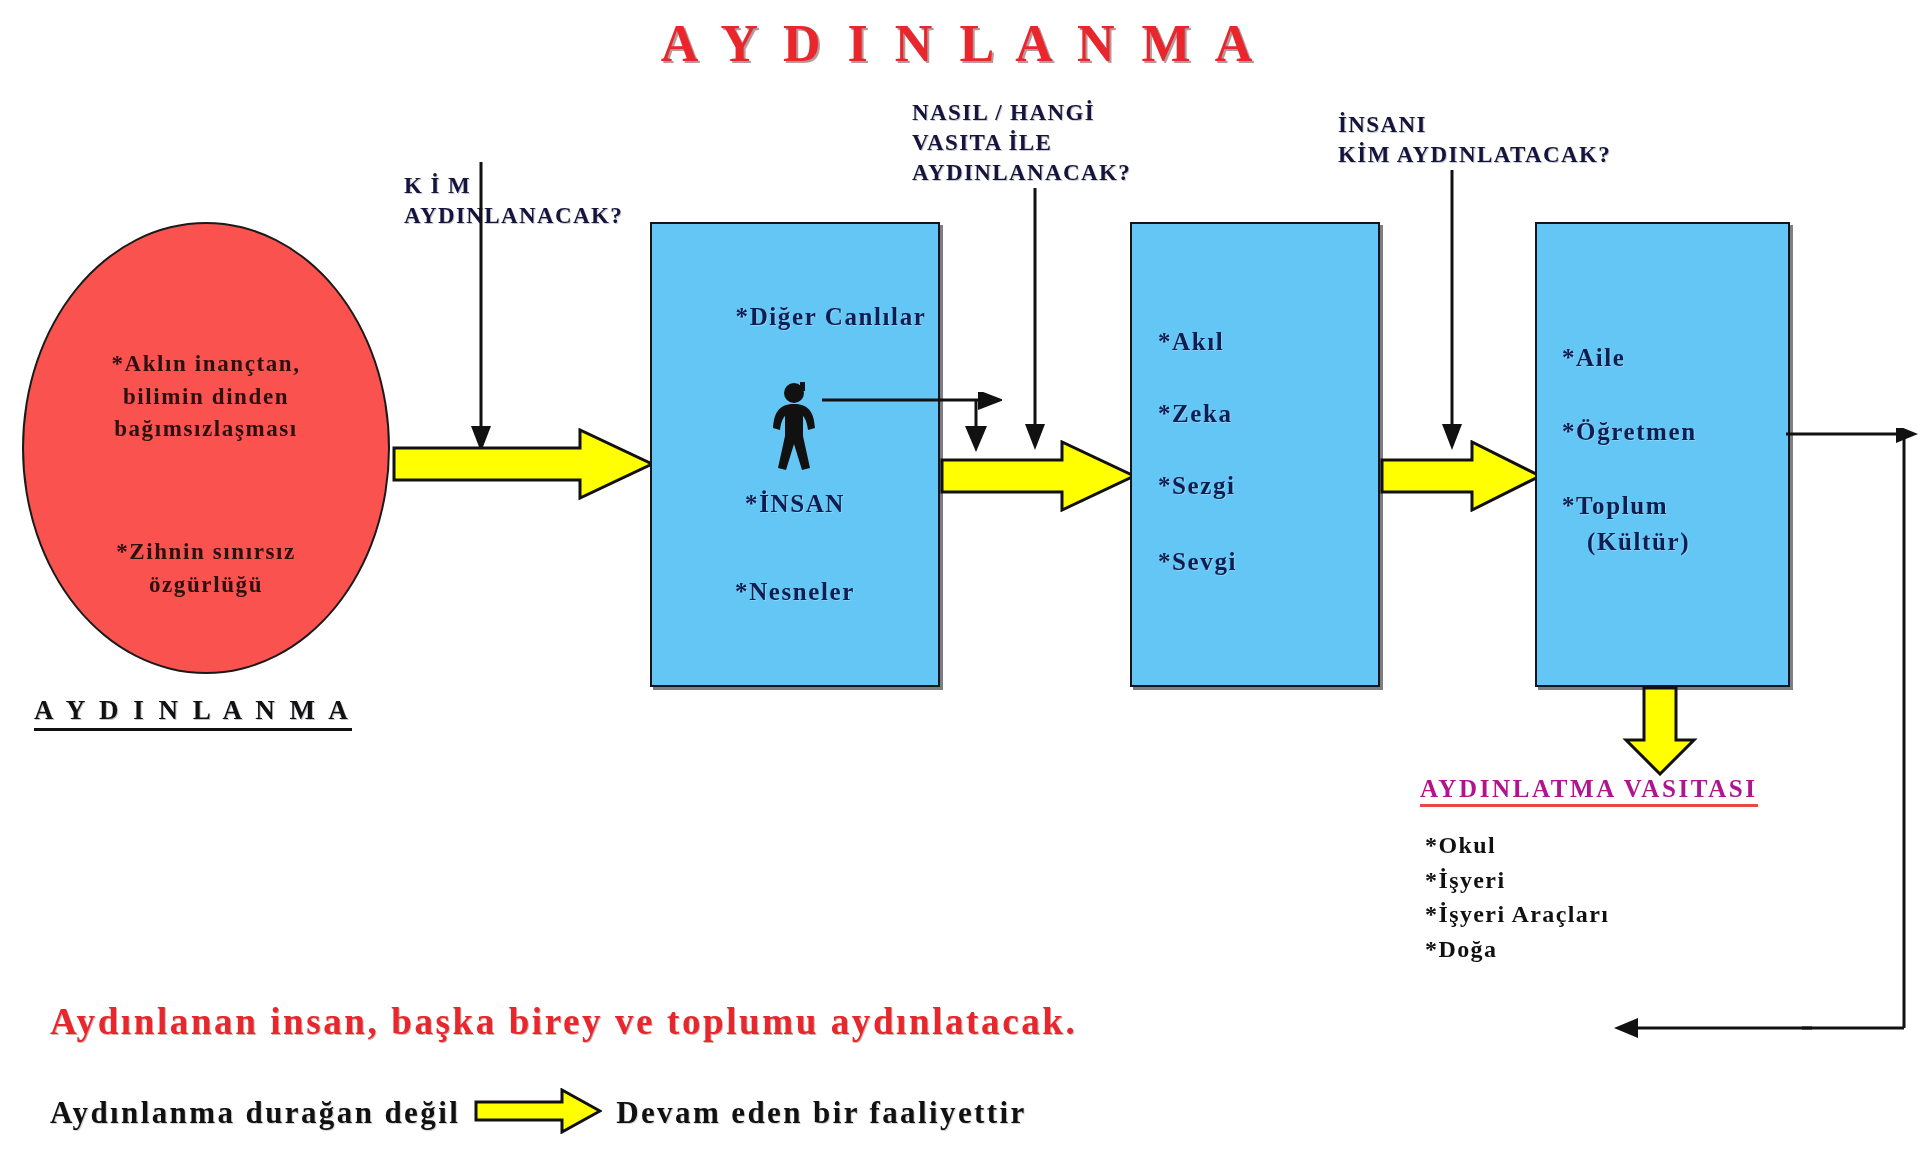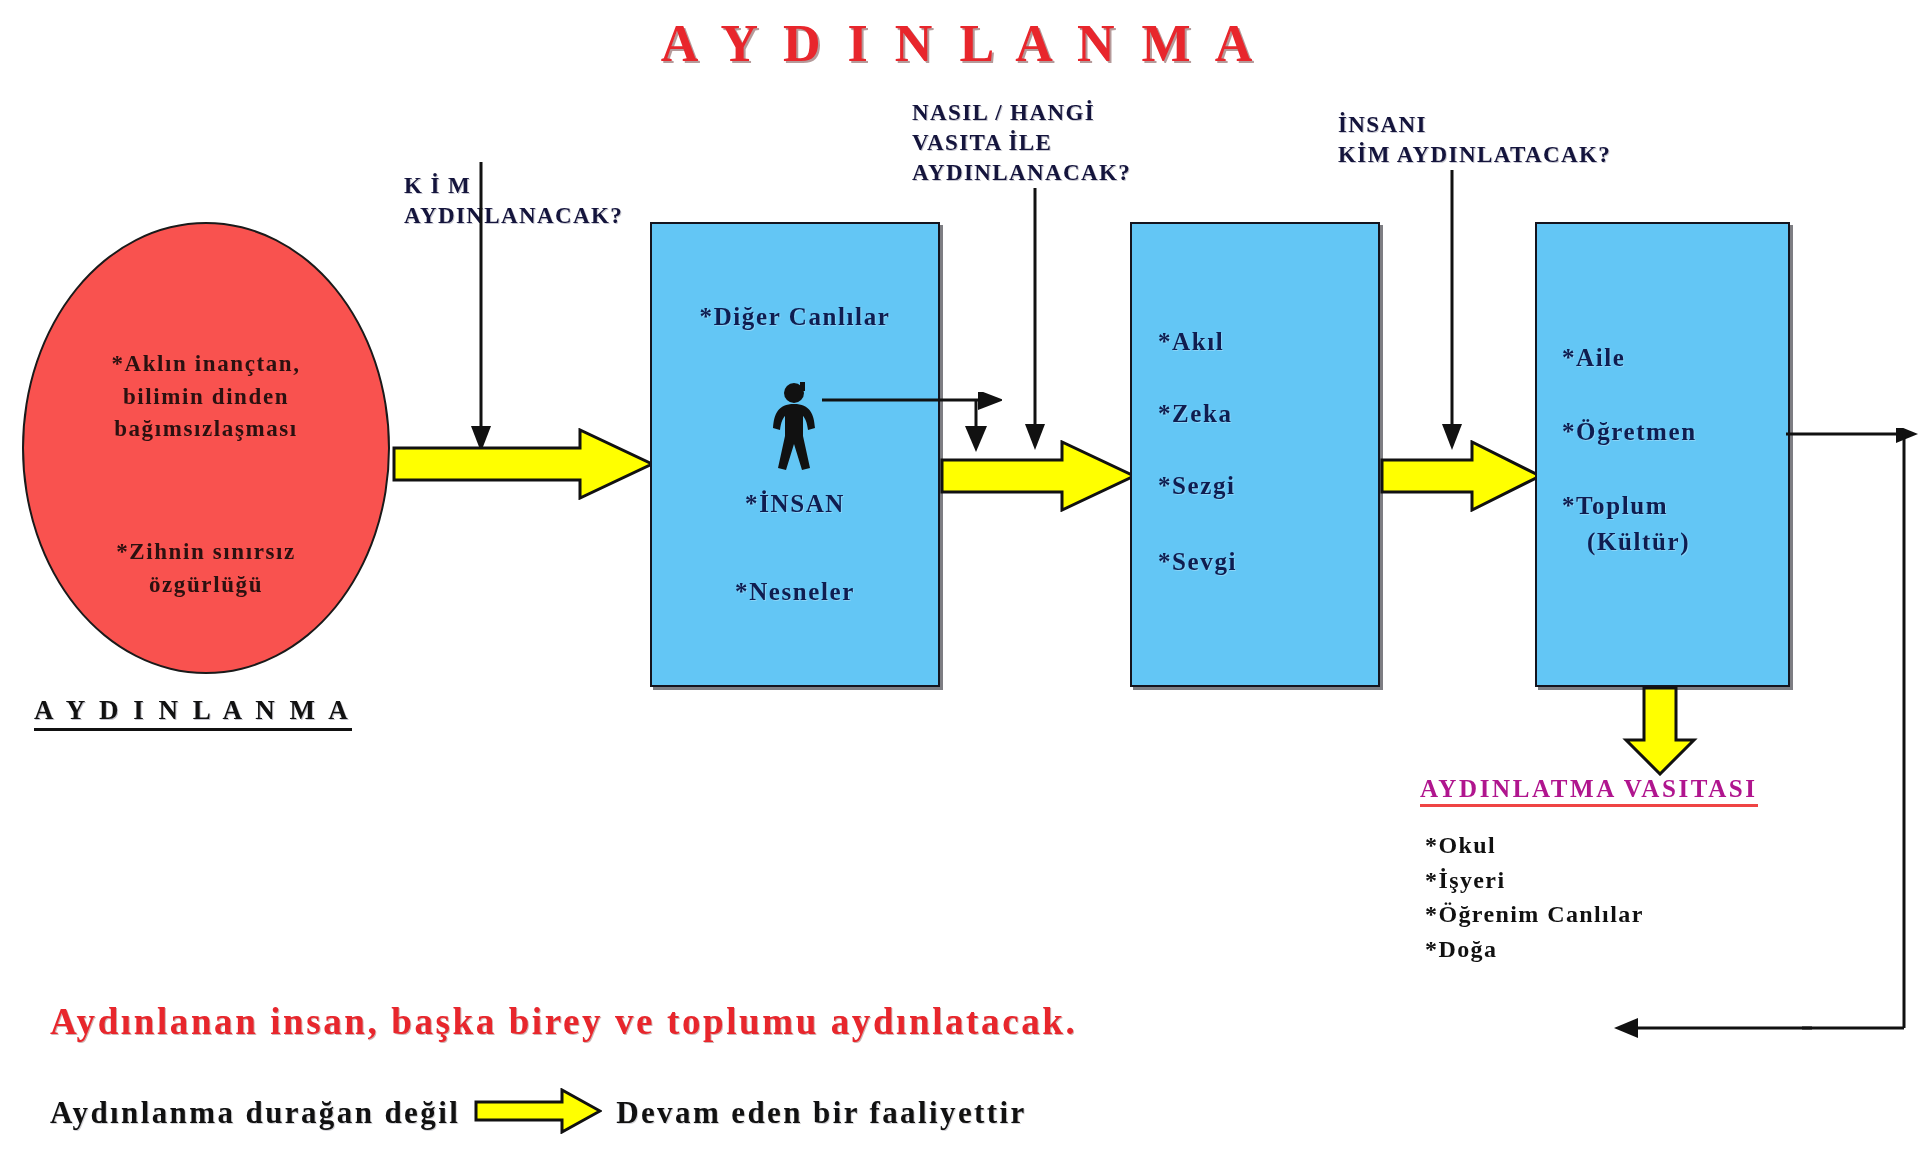--- a/index.html
+++ b/index.html
@@ -185,21 +185,21 @@
   </div>
   <div class="abs" id="ellipse-caption">A Y D I N L A N M A</div>
 
   <div class="abs yarrow" style="left:392px;top:428px;">
     <svg width="262" height="72" viewBox="0 0 262 72">
       <polygon points="2,20 188,20 188,2 260,36 188,70 188,52 2,52" fill="#ffff00" stroke="#111" stroke-width="3" stroke-linejoin="miter"></polygon>
     </svg>
   </div>
 
   <div class="abs bluebox" id="box-human"></div>
-  <div class="abs boxtext c" style="left:650px;top:303px;width:290px;">*Diğer Canlılar</div>
+  <div class="abs boxtext c" style="left:650px;top:303px;width:290px;padding-left:36px;">*Diğer Canlılar</div>
 
   <div class="abs" id="person-pictogram">
     <svg width="60" height="88" viewBox="0 0 60 88">
       <circle cx="30" cy="11" r="10" fill="#111"></circle>
       <rect x="36" y="0" width="5" height="9" fill="#111"></rect>
       <path d="M30 22 C14 22 10 32 9 46 L16 48 C17 40 19 36 21 34 L21 54 L14 86 L22 88 L30 62 L38 88 L46 86 L39 54 L39 34 C41 36 43 40 44 48 L51 46 C50 32 46 22 30 22 Z" fill="#111"></path>
     </svg>
   </div>
 
   <div class="abs boxtext c" style="left:650px;top:490px;width:290px;">*İNSAN</div>
@@ -257,21 +257,21 @@
     <svg width="200" height="32" viewBox="0 0 200 32">
       <line x1="20" y1="16" x2="200" y2="16" stroke="#111" stroke-width="3"></line>
       <polygon points="2,16 26,6 26,26" fill="#111"></polygon>
     </svg>
   </div>
 
   <div class="abs" id="means-title">AYDINLATMA VASITASI</div>
   <div class="abs" id="means-list">
     <div class="meansitem">*Okul</div>
     <div class="meansitem">*İşyeri</div>
-    <div class="meansitem">*Öğrenim Canlılar</div>
+    <div class="meansitem">*İşyeri Araçları</div>
     <div class="meansitem">*Doğa</div>
   </div>
 
   <div class="abs" id="bottom-statement">Aydınlanan insan, başka birey ve toplumu aydınlatacak.</div>
 
   <div class="abs" id="legend-row">
     <span class="legend-text">Aydınlanma durağan değil</span>
     <span id="legend-arrow">
       <svg width="128" height="46" viewBox="0 0 128 46">
         <polygon points="2,14 88,14 88,2 126,23 88,44 88,32 2,32" fill="#ffff00" stroke="#111" stroke-width="3" stroke-linejoin="miter"></polygon>

